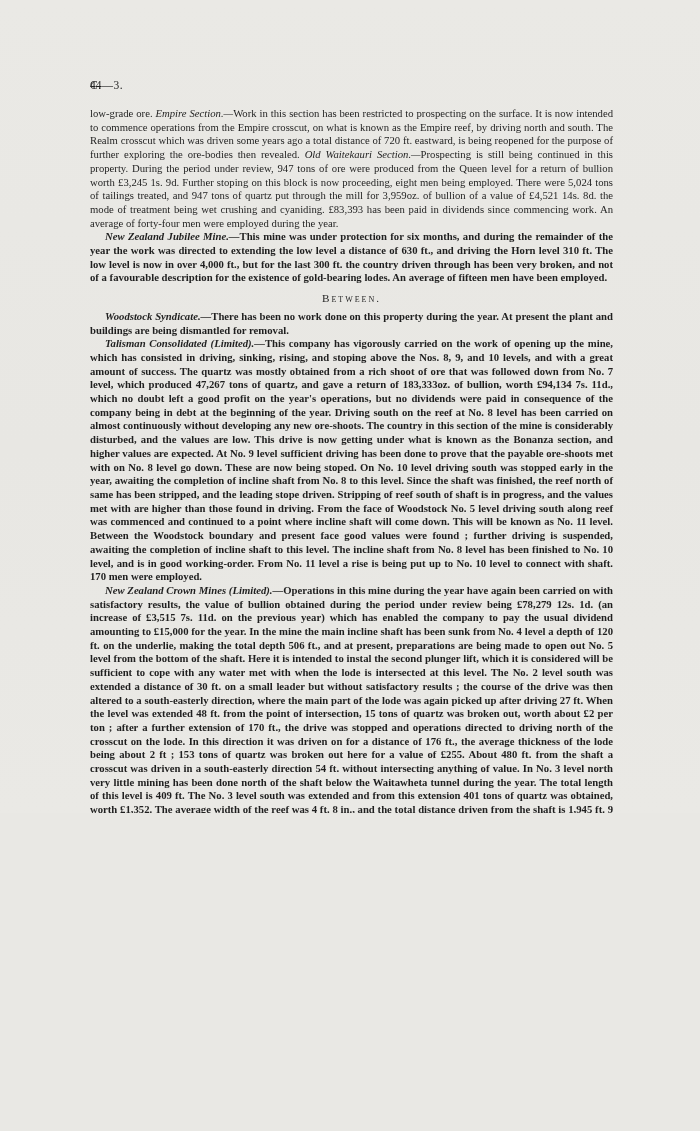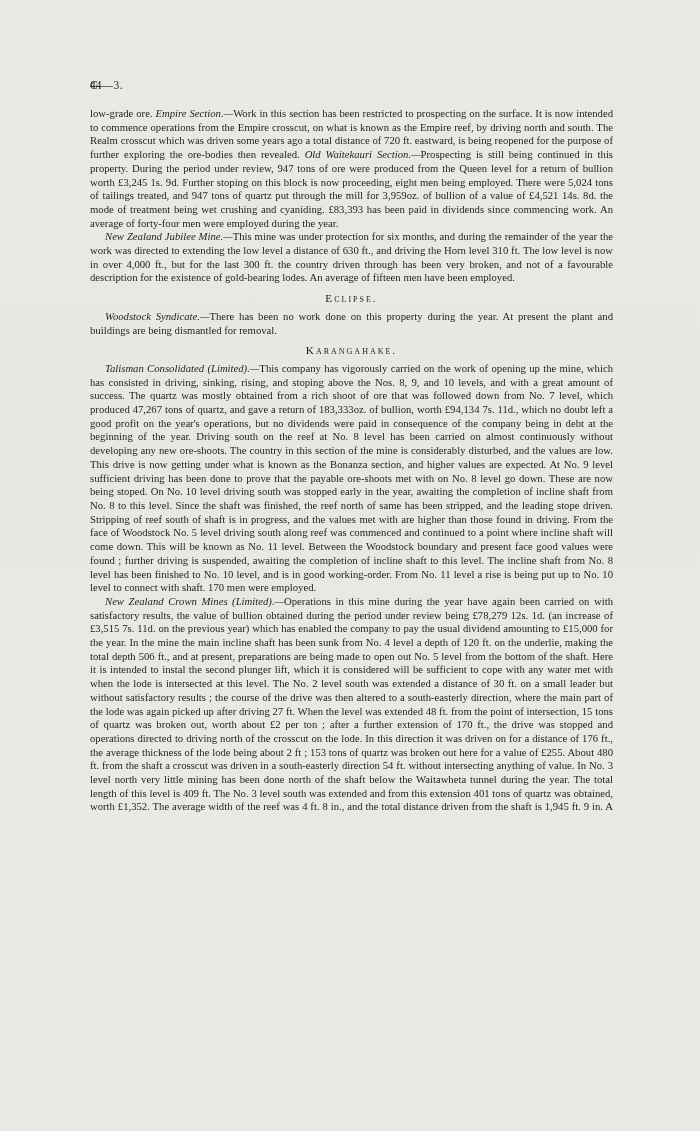--- a/index.html
+++ b/index.html
@@ -49,20 +49,21 @@
     width: 523px;
     text-align: justify;
     font-size: 10.7px;
     line-height: 13.7px;
   }
   p.para {
     margin: 0;
   }
   p.indent {
     text-indent: 15px;
+    font-weight: bold;
   }
   .it {
     font-style: italic;
     margin-top: 36px;
   }
   .section-heading {
     text-align: center;
     font-variant: small-caps;
     letter-spacing: 2px;
     font-size: 11.2px;
@@ -86,22 +87,21 @@
 <div class="page">
 
   <div class="header">
     <span class="doc-ref">C.—3.</span>
     <span class="page-num">44</span>
   </div>
 
   <div class="body-text" id="doc-body">
       <p class="para"><span>low-grade ore. </span><span class="it">Empire Section.—</span><span>Work in this section has been restricted to prospecting on the surface. It is now intended to commence operations from the Empire crosscut, on what is known as the Empire reef, by driving north and south. The Realm crosscut which was driven some years ago a total distance of 720 ft. eastward, is being reopened for the purpose of further exploring the ore-bodies then revealed. </span><span class="it">Old Waitekauri Section.—</span><span>Prospecting is still being continued in this property. During the period under review, 947 tons of ore were produced from the Queen level for a return of bullion worth £3,245 1s. 9d. Further stoping on this block is now proceeding, eight men being employed. There were 5,024 tons of tailings treated, and 947 tons of quartz put through the mill for 3,959oz. of bullion of a value of £4,521 14s. 8d. the mode of treatment being wet crushing and cyaniding. £83,393 has been paid in dividends since commencing work. An average of forty-four men were employed during the year.</span></p>
       <p class="para indent"><span class="it">New Zealand Jubilee Mine.—</span><span>This mine was under protection for six months, and during the remainder of the year the work was directed to extending the low level a distance of 630 ft., and driving the Horn level 310 ft. The low level is now in over 4,000 ft., but for the last 300 ft. the country driven through has been very broken, and not of a favourable description for the existence of gold-bearing lodes. An average of fifteen men have been employed.</span></p>
-      <div class="section-heading">Eclipse.</div>
+      <div class="section-heading">Between.</div>
       <p class="para indent"><span class="it">Woodstock Syndicate.—</span><span>There has been no work done on this property during the year. At present the plant and buildings are being dismantled for removal.</span></p>
-      <div class="section-heading">Karangahake.</div>
       <p class="para indent"><span class="it">Talisman Consolidated (Limited).—</span><span>This company has vigorously carried on the work of opening up the mine, which has consisted in driving, sinking, rising, and stoping above the Nos. 8, 9, and 10 levels, and with a great amount of success. The quartz was mostly obtained from a rich shoot of ore that was followed down from No. 7 level, which produced 47,267 tons of quartz, and gave a return of 183,333oz. of bullion, worth £94,134 7s. 11d., which no doubt left a good profit on the year's operations, but no dividends were paid in consequence of the company being in debt at the beginning of the year. Driving south on the reef at No. 8 level has been carried on almost continuously without developing any new ore-shoots. The country in this section of the mine is considerably disturbed, and the values are low. This drive is now getting under what is known as the Bonanza section, and higher values are expected. At No. 9 level sufficient driving has been done to prove that the payable ore-shoots met with on No. 8 level go down. These are now being stoped. On No. 10 level driving south was stopped early in the year, awaiting the completion of incline shaft from No. 8 to this level. Since the shaft was finished, the reef north of same has been stripped, and the leading stope driven. Stripping of reef south of shaft is in progress, and the values met with are higher than those found in driving. From the face of Woodstock No. 5 level driving south along reef was commenced and continued to a point where incline shaft will come down. This will be known as No. 11 level. Between the Woodstock boundary and present face good values were found ; further driving is suspended, awaiting the completion of incline shaft to this level. The incline shaft from No. 8 level has been finished to No. 10 level, and is in good working-order. From No. 11 level a rise is being put up to No. 10 level to connect with shaft. 170 men were employed.</span></p>
       <p class="para indent"><span class="it">New Zealand Crown Mines (Limited).—</span><span>Operations in this mine during the year have again been carried on with satisfactory results, the value of bullion obtained during the period under review being £78,279 12s. 1d. (an increase of £3,515 7s. 11d. on the previous year) which has enabled the company to pay the usual dividend amounting to £15,000 for the year. In the mine the main incline shaft has been sunk from No. 4 level a depth of 120 ft. on the underlie, making the total depth 506 ft., and at present, preparations are being made to open out No. 5 level from the bottom of the shaft. Here it is intended to instal the second plunger lift, which it is considered will be sufficient to cope with any water met with when the lode is intersected at this level. The No. 2 level south was extended a distance of 30 ft. on a small leader but without satisfactory results ; the course of the drive was then altered to a south-easterly direction, where the main part of the lode was again picked up after driving 27 ft. When the level was extended 48 ft. from the point of intersection, 15 tons of quartz was broken out, worth about £2 per ton ; after a further extension of 170 ft., the drive was stopped and operations directed to driving north of the crosscut on the lode. In this direction it was driven on for a distance of 176 ft., the average thickness of the lode being about 2 ft ; 153 tons of quartz was broken out here for a value of £255. About 480 ft. from the shaft a crosscut was driven in a south-easterly direction 54 ft. without intersecting anything of value. In No. 3 level north very little mining has been done north of the shaft below the Waitawheta tunnel during the year. The total length of this level is 409 ft. The No. 3 level south was extended and from this extension 401 tons of quartz was obtained, worth £1,352. The average width of the reef was 4 ft. 8 in., and the total distance driven from the shaft is 1,945 ft. 9 in. A winze was sunk from No. 3 level, a distance of 91 ft. (the required depth for opening out No. 5 level), making its total depth 242 ft. A very large amount of driving has been done on the different levels during the year, and stoping operations carried on from No. 4 level below the Waitewheta main level to No. 3 level above that level. Owing to the gold not being evenly distributed through the quartz, the lode has been stoped out on the shoots of what was considered the payable ore, and the places where the lode is thin and poor were left in as pillars. This is a great support to the hanging-wall, but no doubt some of the pillars will be extracted, when the rich shoots of ore are worked out, in fact, some are being taken out now. An average of 242 men have been employed by this company during the year.</span></p>
     </div>
 
   <div class="margin-mark"></div>
 
 </div>
 
 </body></html>

